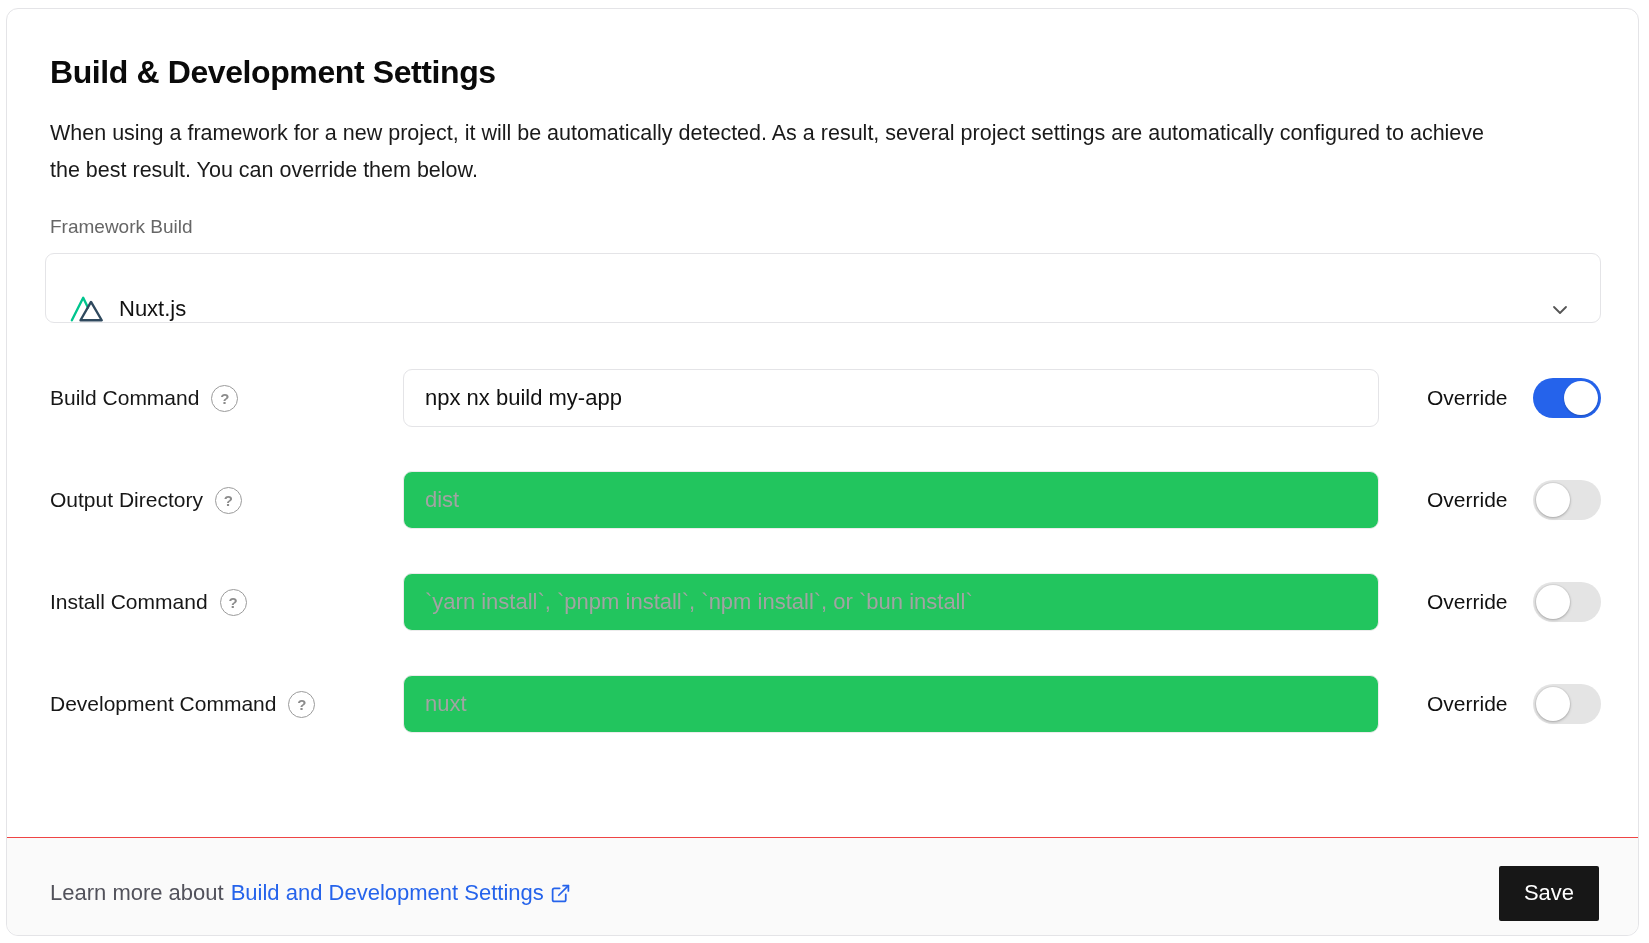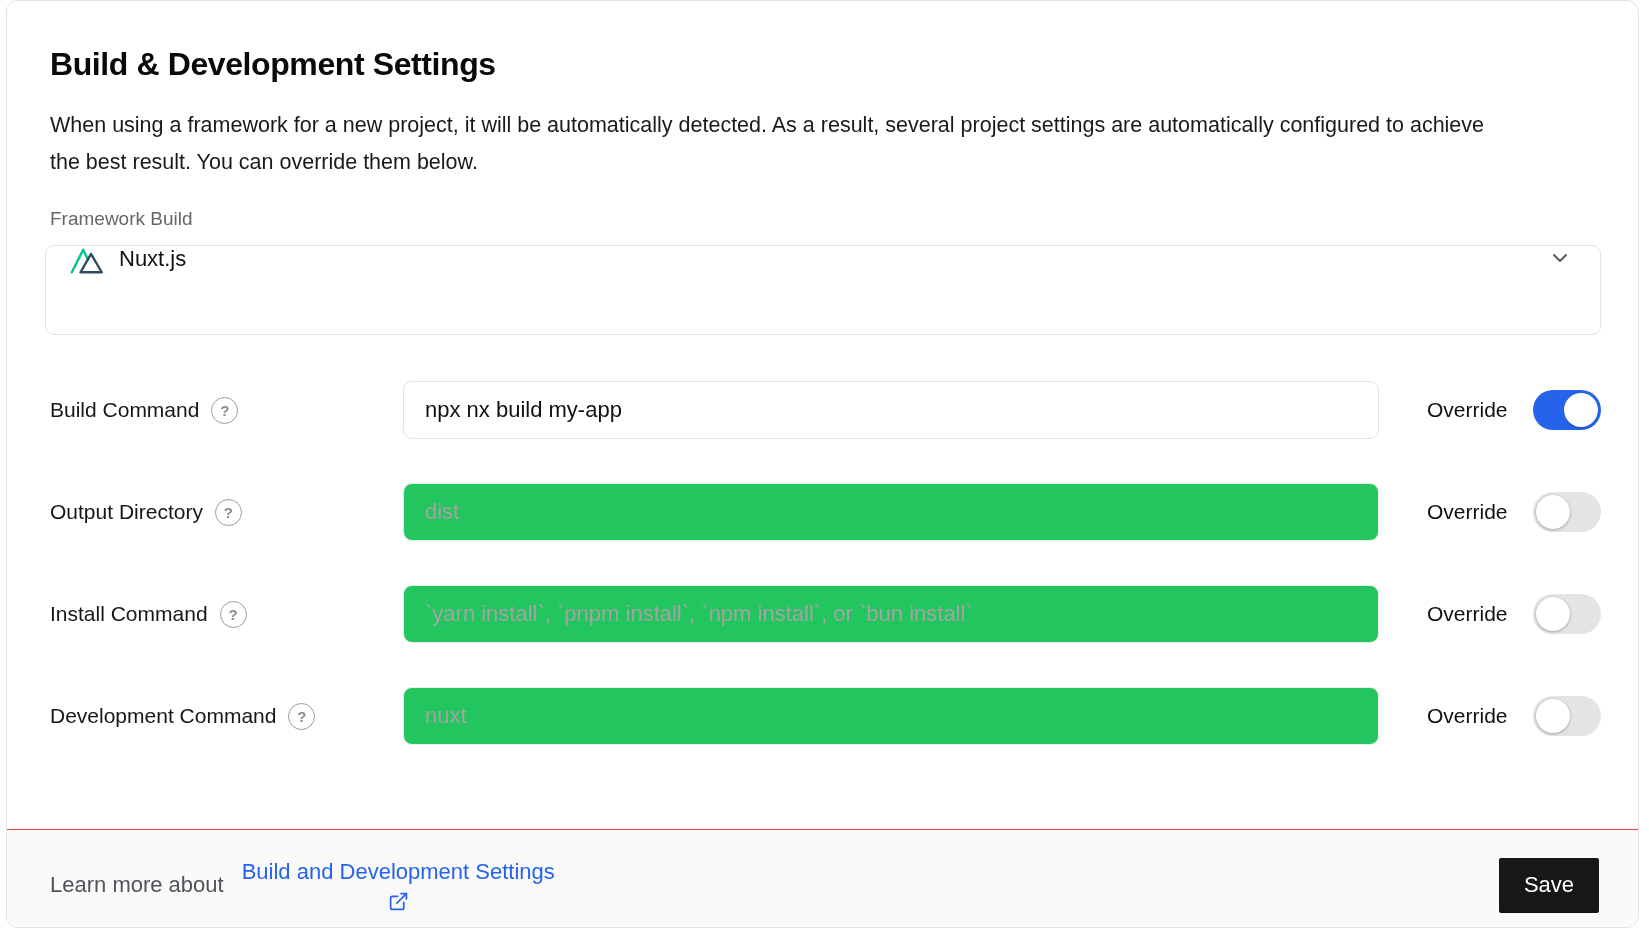--- a/index.html
+++ b/index.html
@@ -1,38 +1,38 @@
 <!DOCTYPE html>
 <html><head>
 <meta charset="utf-8">
 <style>
   * { box-sizing: border-box; margin: 0; padding: 0; }
   html, body { width: 1649px; height: 943px; background: #fff; }
   body { font-family: "Liberation Sans", "DejaVu Sans", sans-serif; color: #171717; }
 
   .card {
-    position: absolute; left: 6px; top: 0; width: 1633px; height: 928px;
+    position: absolute; left: 6px; top: 8px; width: 1633px; height: 928px;
     background: #fff; border: 1px solid #e4e4e7; border-radius: 12px;
   }
   .body { padding: 44px 38px 0 38px; }
 
   h1.title {
     font-size: 32px; font-weight: 700; color: #0a0a0a;
     letter-spacing: -0.4px; line-height: 38px; margin-left: 5px;
   }
   p.desc {
     margin: 24px 0 0 5px; font-size: 21.5px; line-height: 37px;
     color: #1a1a1a; max-width: 1445px;
   }
   .fw-label { margin: 26px 0 0 5px; font-size: 19px; color: #666; line-height: 24px; }
 
   .select {
-    margin-top: 14px; height: 90px; width: 1556px;
+    margin-top: 14px; height: 70px; width: 1556px;
     border: 1px solid #e4e4e7; border-radius: 9px; background: #fff;
-    display: flex; align-items: flex-start; padding: 0 28px 0 24px; cursor: pointer;
+    display: flex; align-items: flex-end; padding: 0 28px 0 24px; cursor: pointer;
   }
   .select .fw-name { font-size: 22px; font-weight: 500; color: #111; margin-left: 15px; }
   .select .chev { margin-left: auto; display: flex; }
 
   .rows { margin-top: 46px; }
   .row {
     display: grid; grid-template-columns: 358px 976px 1fr;
     align-items: center; height: 58px; margin-bottom: 44px;
   }
   .row-label { display: flex; align-items: center; gap: 12px; padding-left: 5px; }
@@ -68,22 +68,22 @@
 
   .footer {
     position: absolute; left: 0; right: 0; bottom: 0; height: 98px;
     background: #fafafa; border-top: 1px solid #ef4444;
     border-radius: 0 0 12px 12px;
     display: flex; align-items: center; justify-content: space-between;
     padding: 13px 39px 0 43px;
   }
   .learn { display: flex; align-items: center; font-size: 22px; color: #52525b; }
   .learn a {
-    color: #2563eb; text-decoration: none; margin-left: 18px;
-    display: inline-flex; align-items: center; gap: 6px; cursor: pointer; flex-direction: column;
+    color: #2563eb; text-decoration: none; margin-left: 7px;
+    display: inline-flex; align-items: center; gap: 6px; cursor: pointer;
   }
   .save-btn {
     width: 100px; height: 55px; background: #171717; color: #fff;
     border: none; border-radius: 2px; font-family: inherit;
     font-size: 22px; font-weight: 500; cursor: pointer;
   }
 </style>
 </head>
 <body>
 

